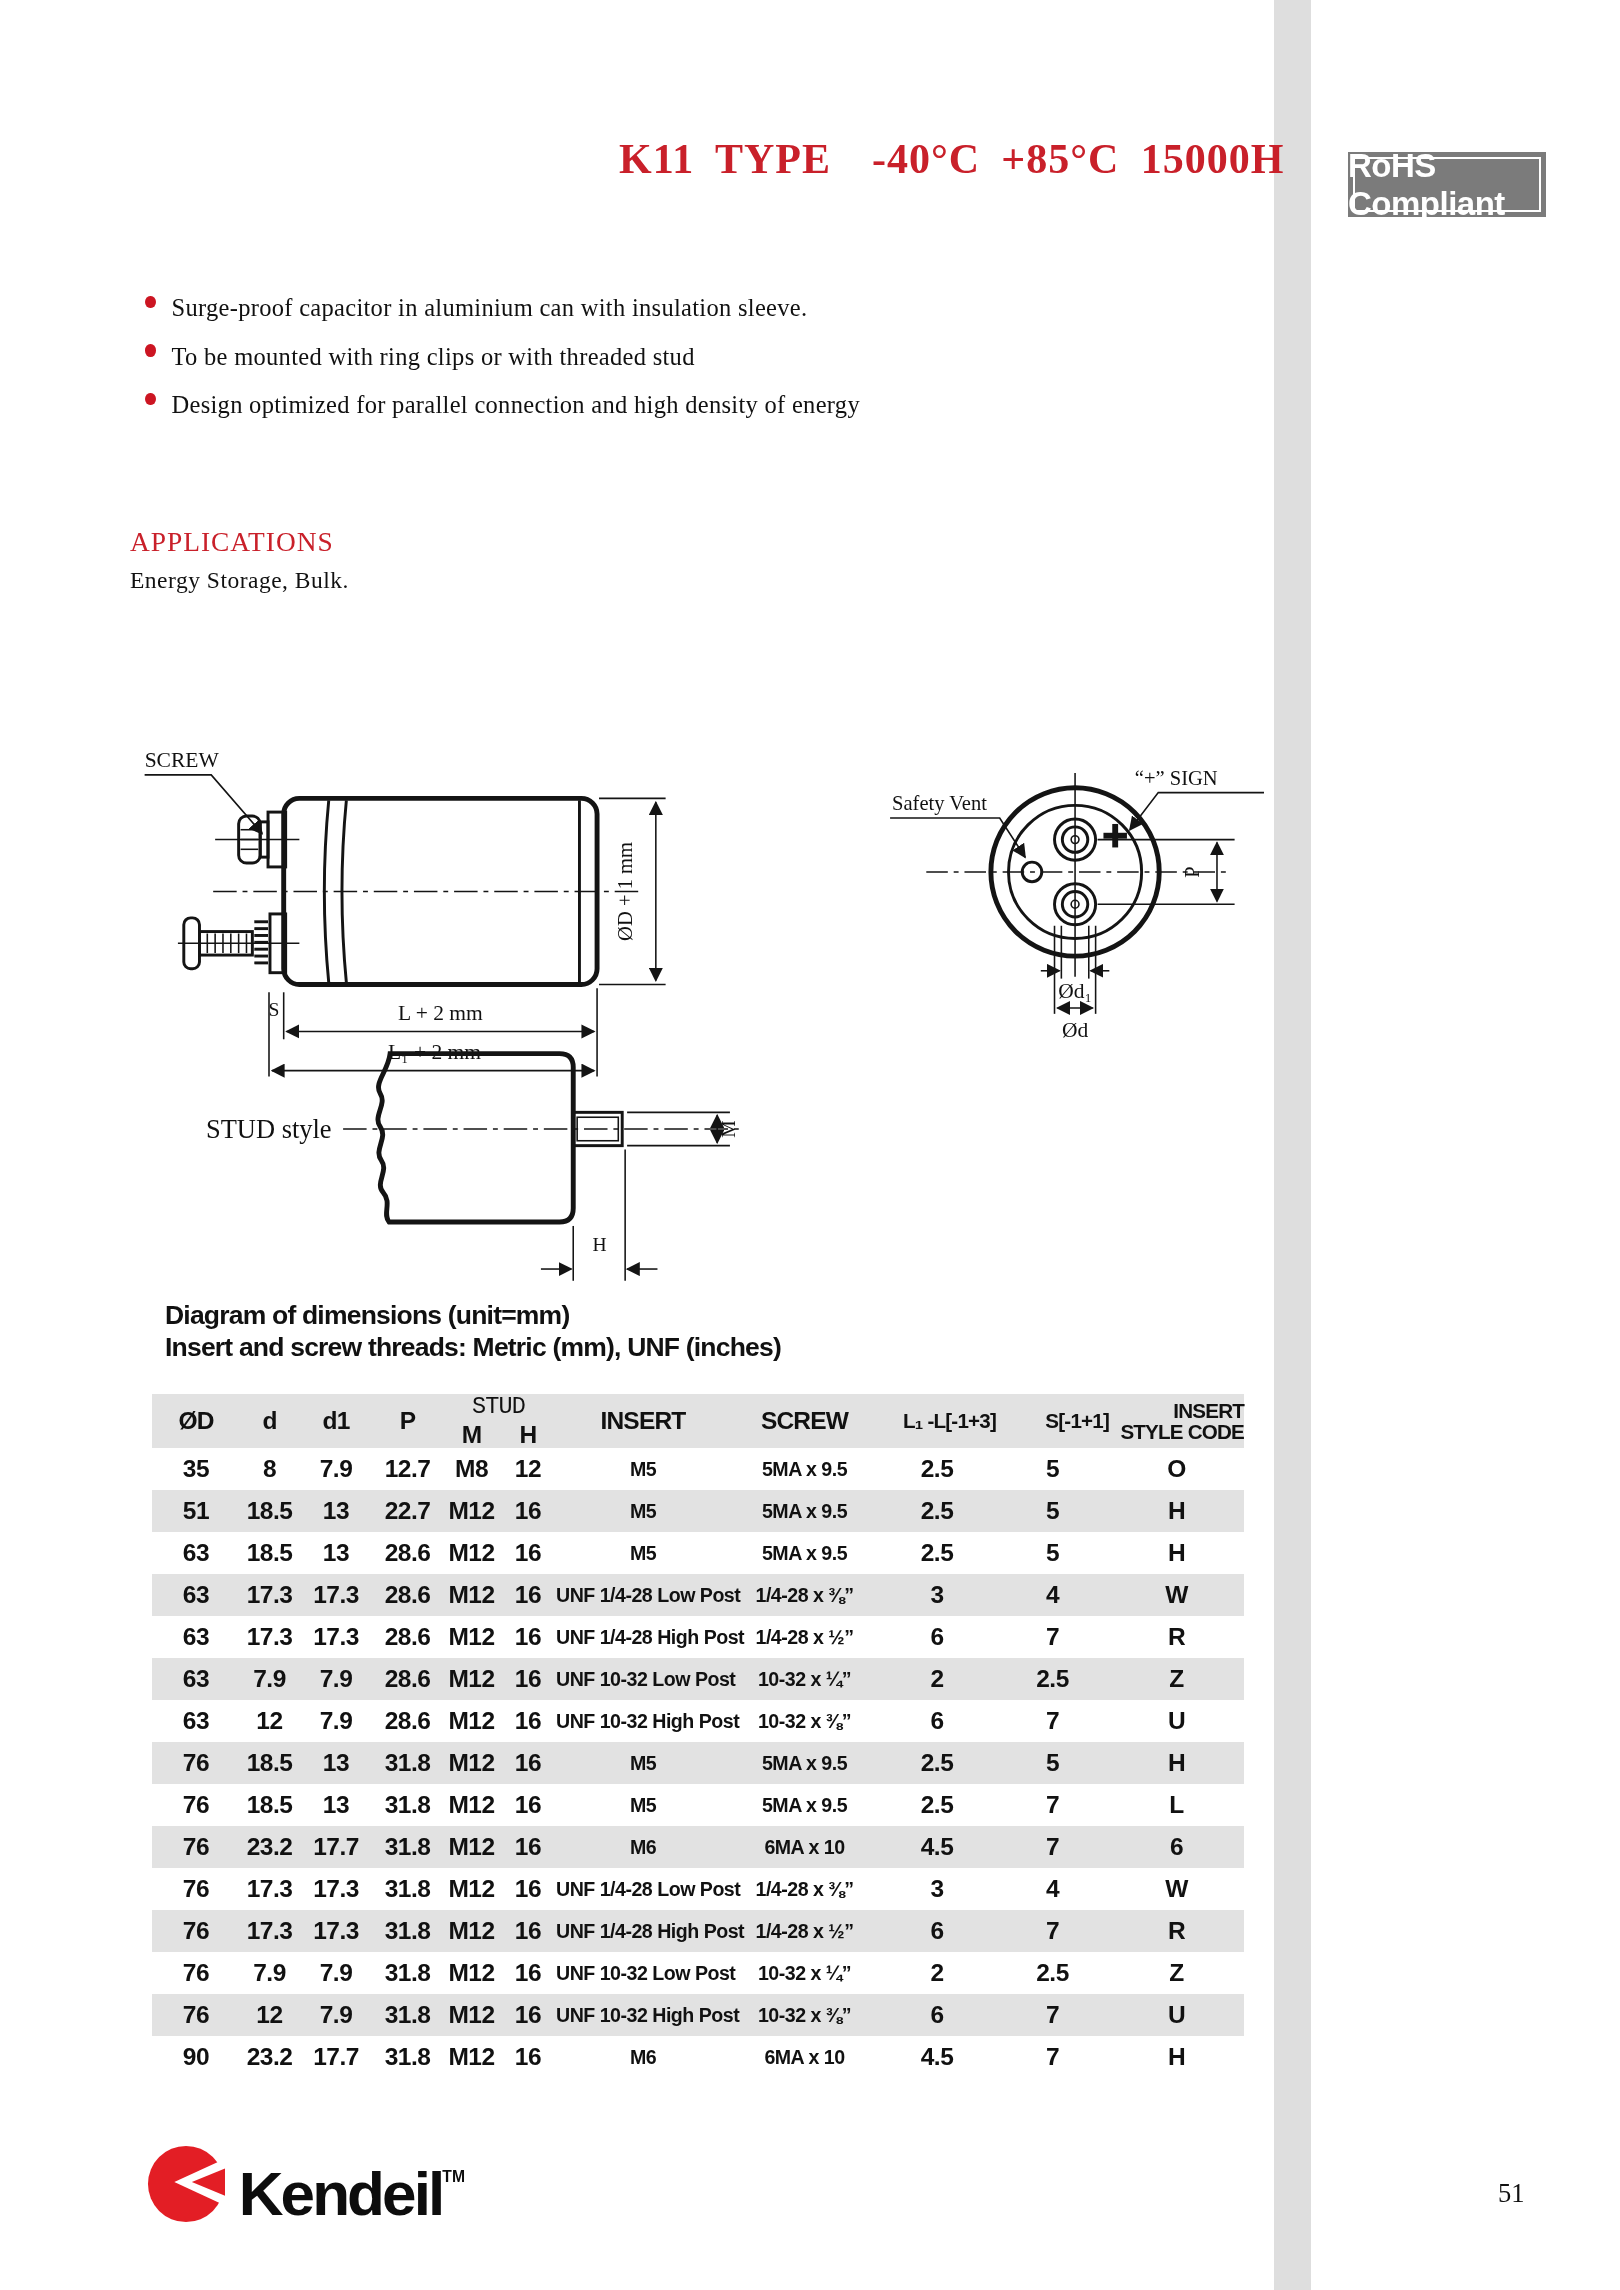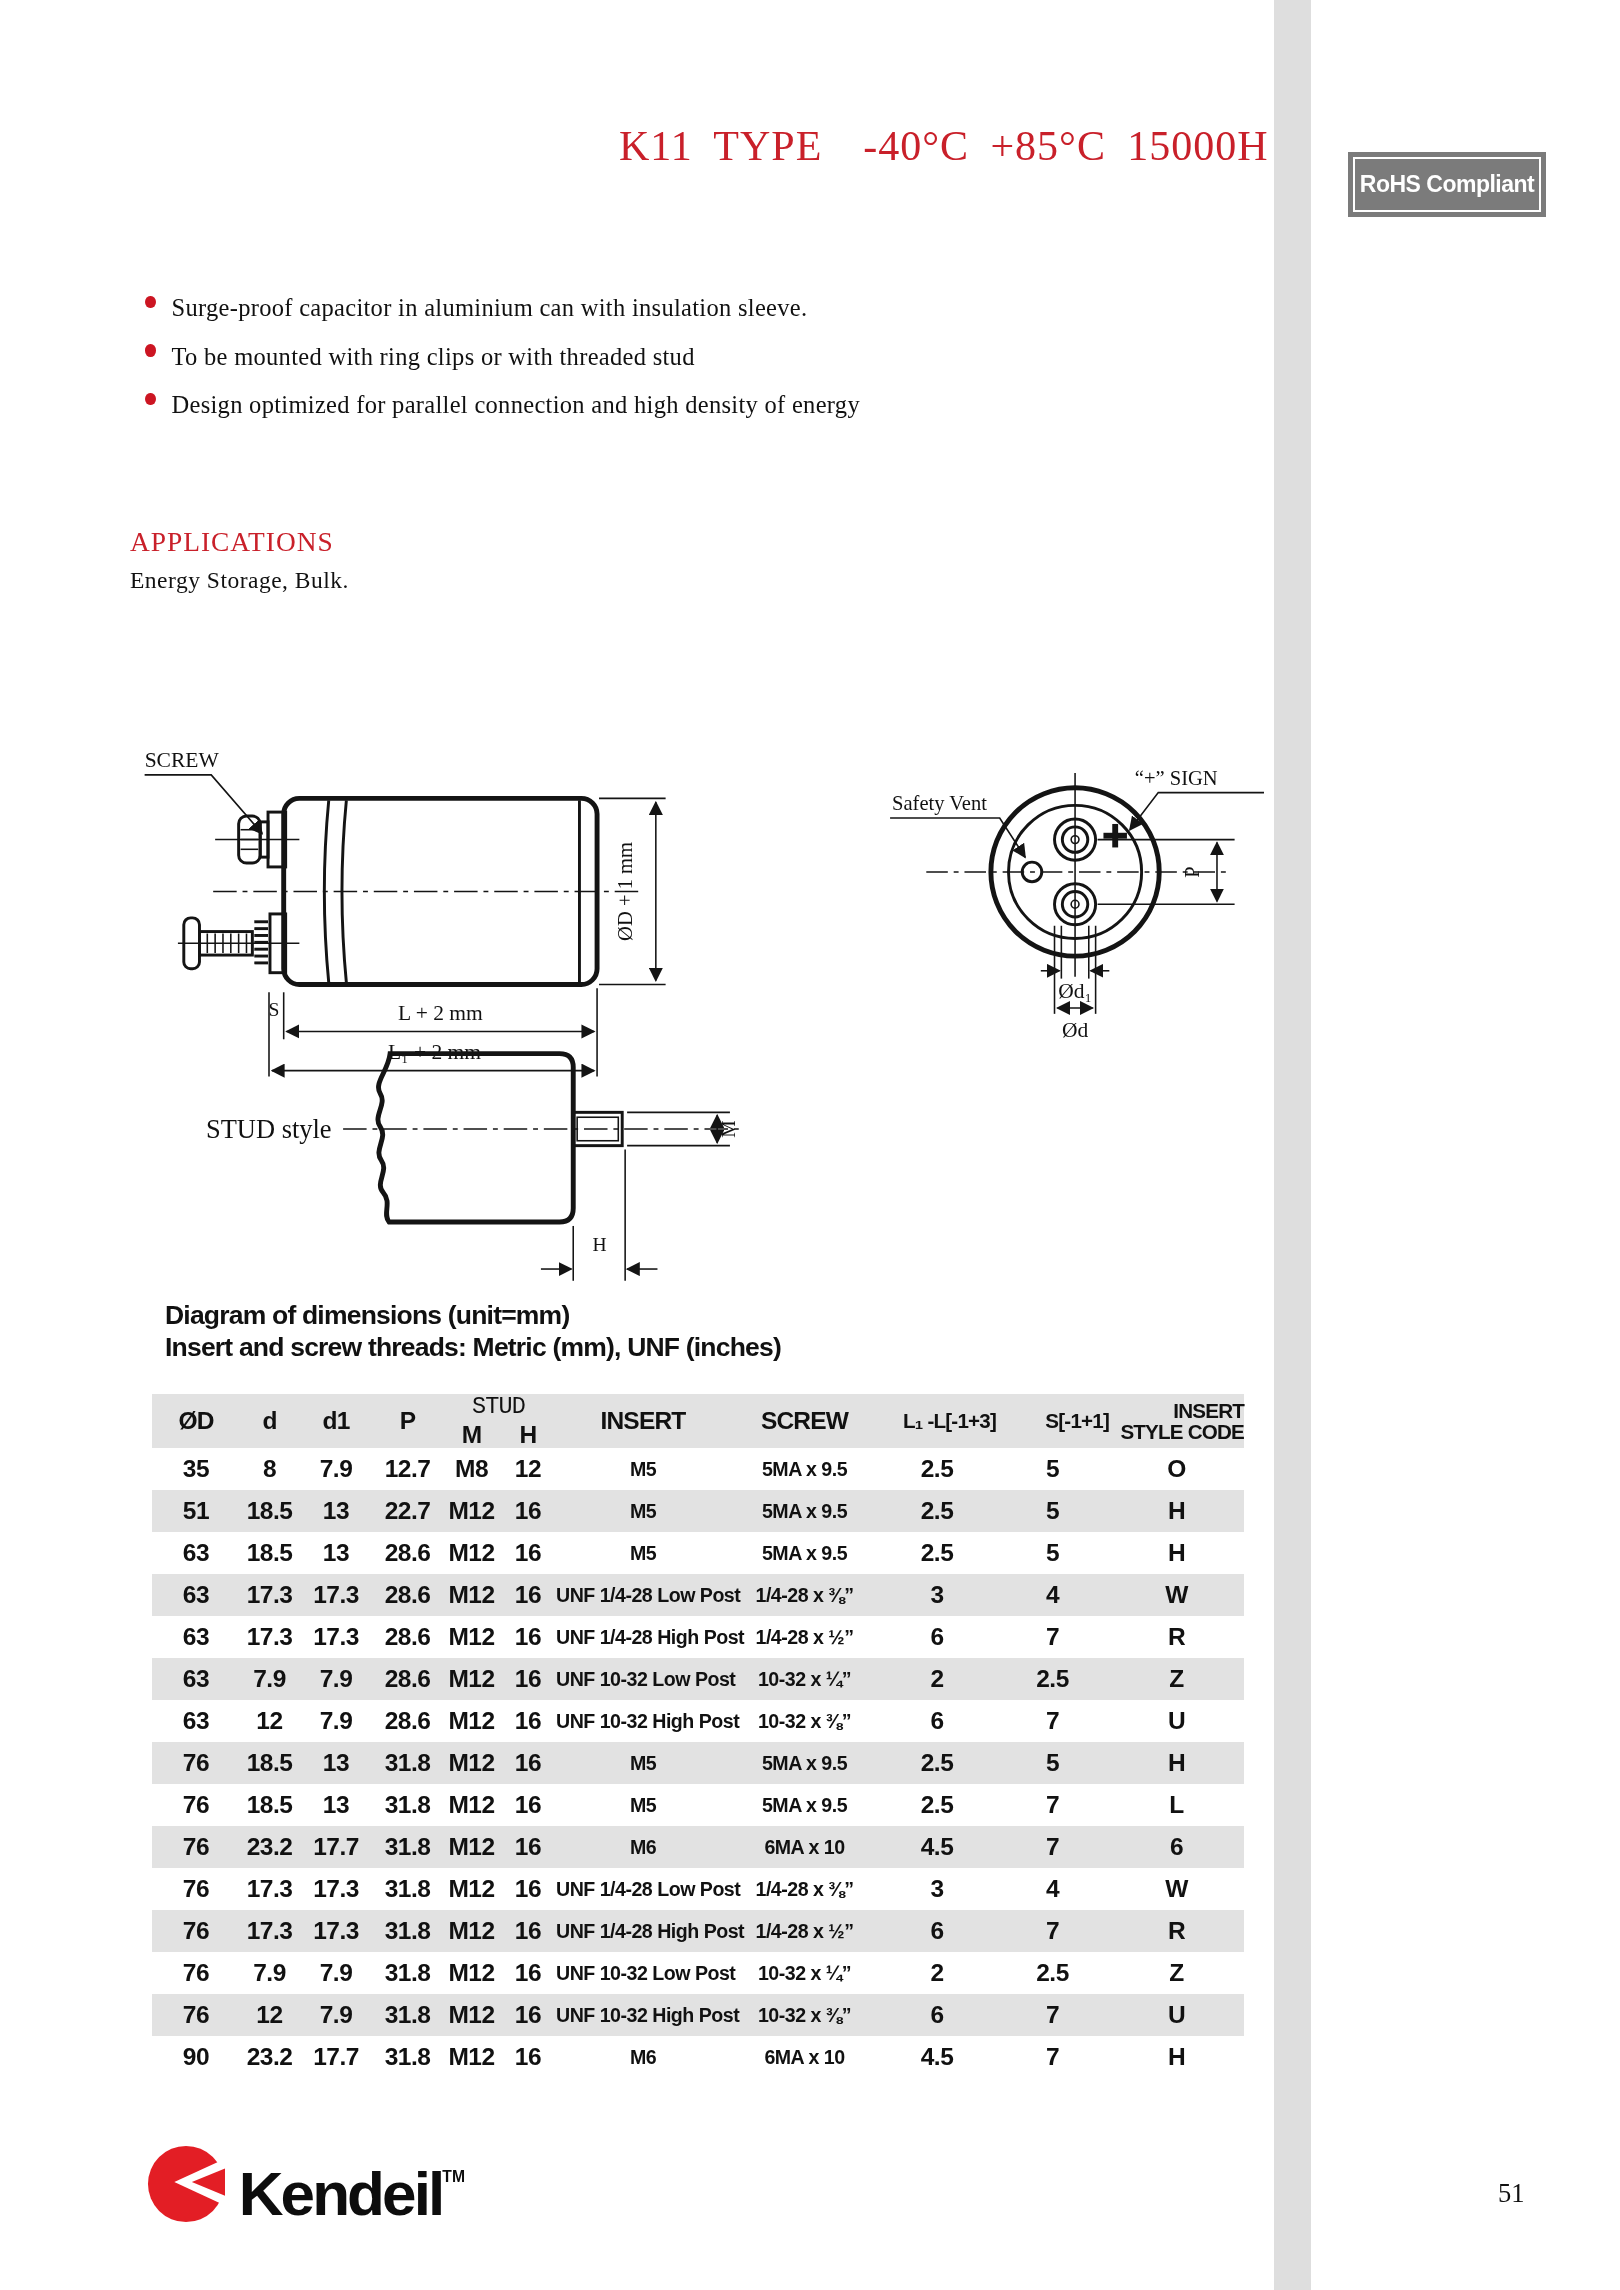--- a/index.html
+++ b/index.html
@@ -1,29 +1,29 @@
 <!DOCTYPE html>
 <html><head>
 <meta charset="utf-8">
 <style>
   html,body{margin:0;padding:0;background:#888;}
   .page{position:relative;width:1620px;height:2291px;background:#ffffff;overflow:hidden;
         font-family:"Liberation Serif", serif;color:#111;}
   .edge-strip{position:absolute;left:1274px;top:0;width:37px;height:2291px;background:#dedede;}
 
   
-  .title{position:absolute;left:619px;top:122px;font-size:42px;color:#c9202a;
-         letter-spacing:1px;word-spacing:9.8px;white-space:nowrap;}
+  .title{position:absolute;left:619px;top:135px;font-size:42px;color:#c9202a;
+         letter-spacing:1px;word-spacing:9.8px;white-space:nowrap;font-weight:bold;}
   .title .gap{margin-left:41px;}
 
   
   .rohs{position:absolute;left:1348px;top:152px;width:198px;height:65px;background:#7b7b7b;
         display:flex;align-items:center;justify-content:center;}
   .rohs:after{content:"";position:absolute;left:4.9px;top:4.9px;right:4.9px;bottom:4.9px;border:2px solid #fff;}
-  .rohs span{color:#fff;font-family:"Liberation Sans",sans-serif;font-weight:700;font-size:23px;letter-spacing:-0.5px;}
+  .rohs span{color:#fff;font-family:"Liberation Sans",sans-serif;font-weight:700;font-size:33px;letter-spacing:-0.5px;}
 
   
   .features{position:absolute;left:145px;top:294px;list-style:none;margin:0;padding:0;}
   .features li{margin-bottom:20.6px;font-size:24.5px;letter-spacing:0.3px;}
   .features .dot{display:inline-block;width:10.8px;height:12.7px;border-radius:50%;
                  background:#cc1522;margin-right:15.7px;vertical-align:7.8px;}
 
   .apps-heading{position:absolute;left:130px;top:527px;font-size:27.4px;color:#c9202a;letter-spacing:1px;}
   .apps-text{position:absolute;left:130px;top:567px;font-size:23.5px;letter-spacing:0.5px;}
 

